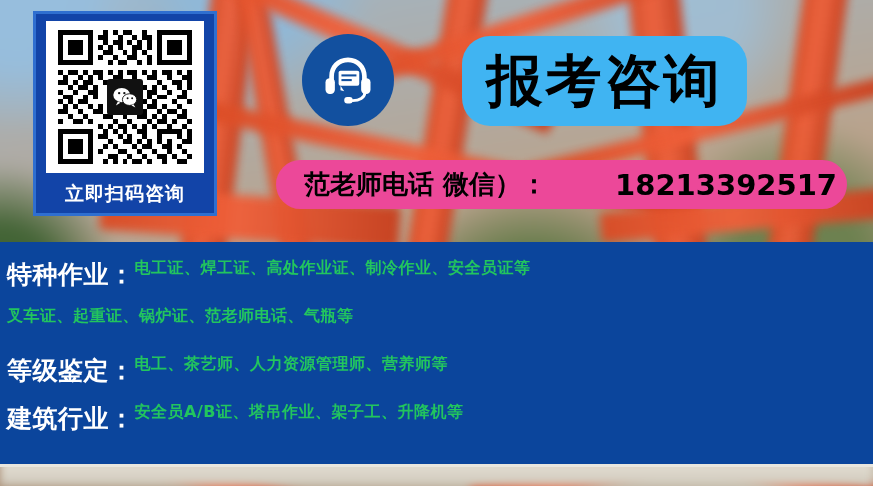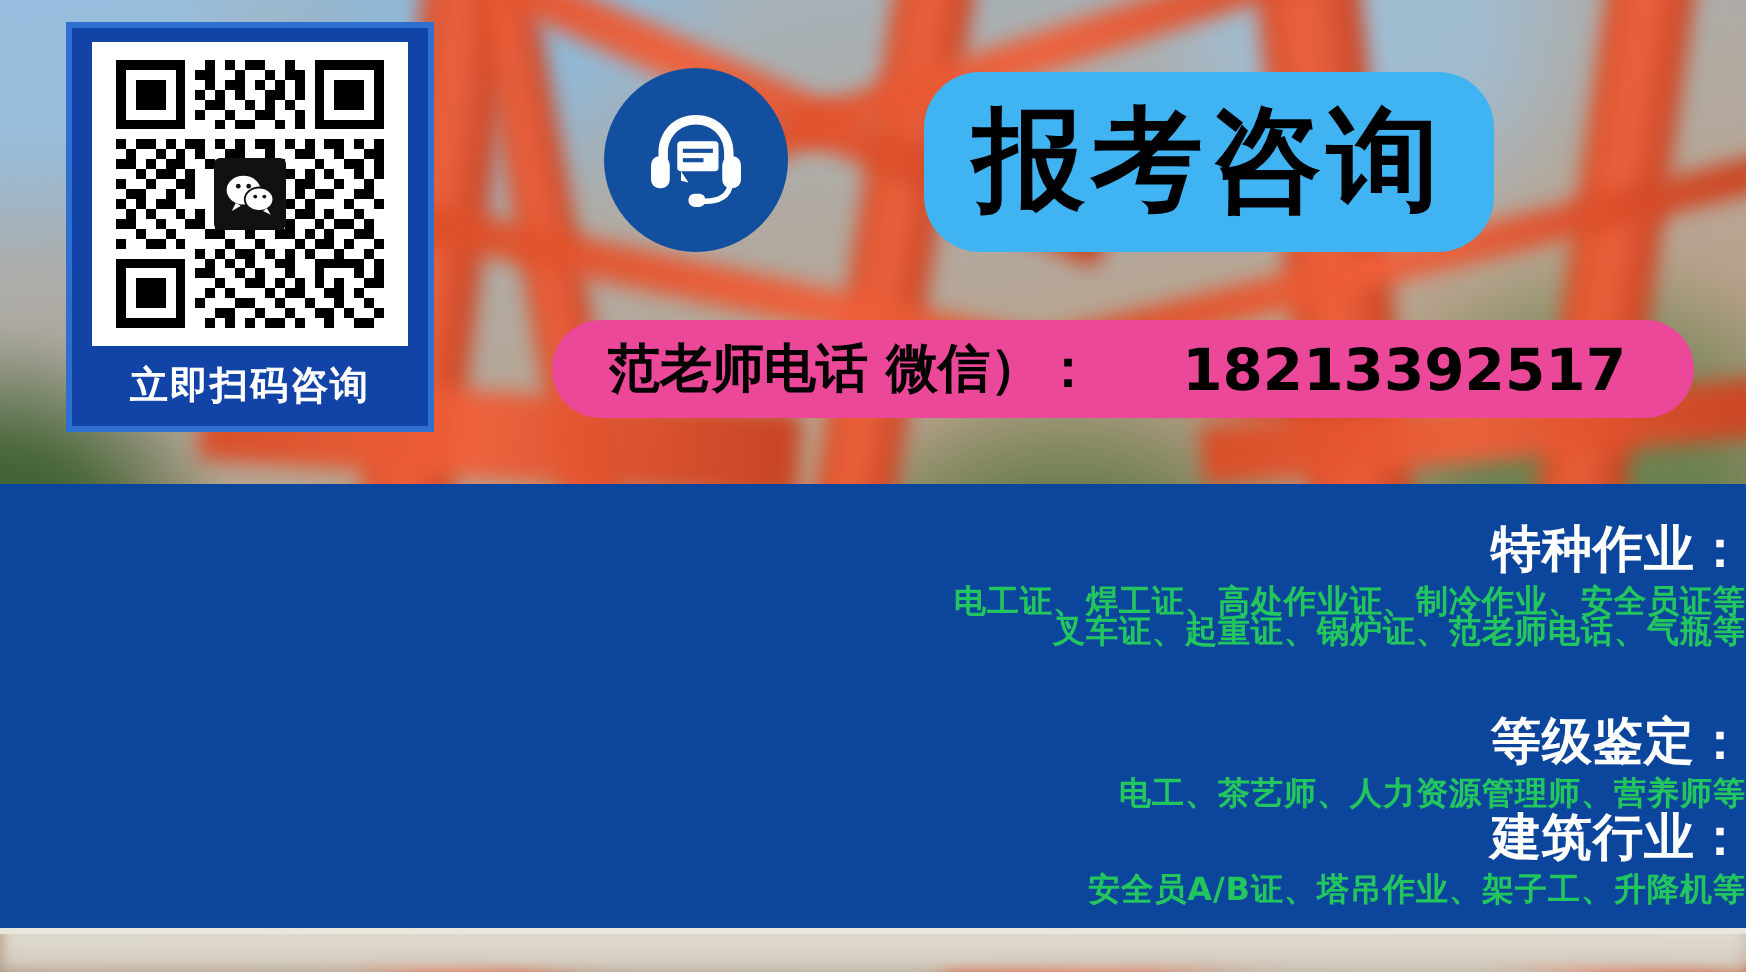--- a/index.html
+++ b/index.html
@@ -172,43 +172,42 @@
     font-weight: bold;
     letter-spacing: 0px;
     font-family: "DejaVu Sans", sans-serif;
     white-space: nowrap;
   }
   .phone-number {
     color: #000000;
     font-size: 29px;
     font-weight: bold;
     letter-spacing: 0px;
-    margin-left: 44px;
+    margin-left: 68px;
     font-family: "DejaVu Sans", sans-serif;
     white-space: nowrap;
     text-align: right;
   }
 
   
   .list-panel {
     position: absolute;
     left: 0;
     top: 242px;
     width: 873px;
     height: 222px;
     background: #0b459c;
     box-sizing: border-box;
     padding: 16px 0 0 7px;
   }
   .list-row {
     display: flex;
-    align-items: flex-end;
+    align-items: flex-start;
     height: 48px;
     white-space: nowrap;
-    flex-direction: column;
   }
   .row-label {
     color: #ffffff;
     font-size: 25px;
     font-weight: bold;
     font-family: "DejaVu Sans", sans-serif;
     letter-spacing: 0.5px;
   }
   .row-items {
     color: #22c55e;

